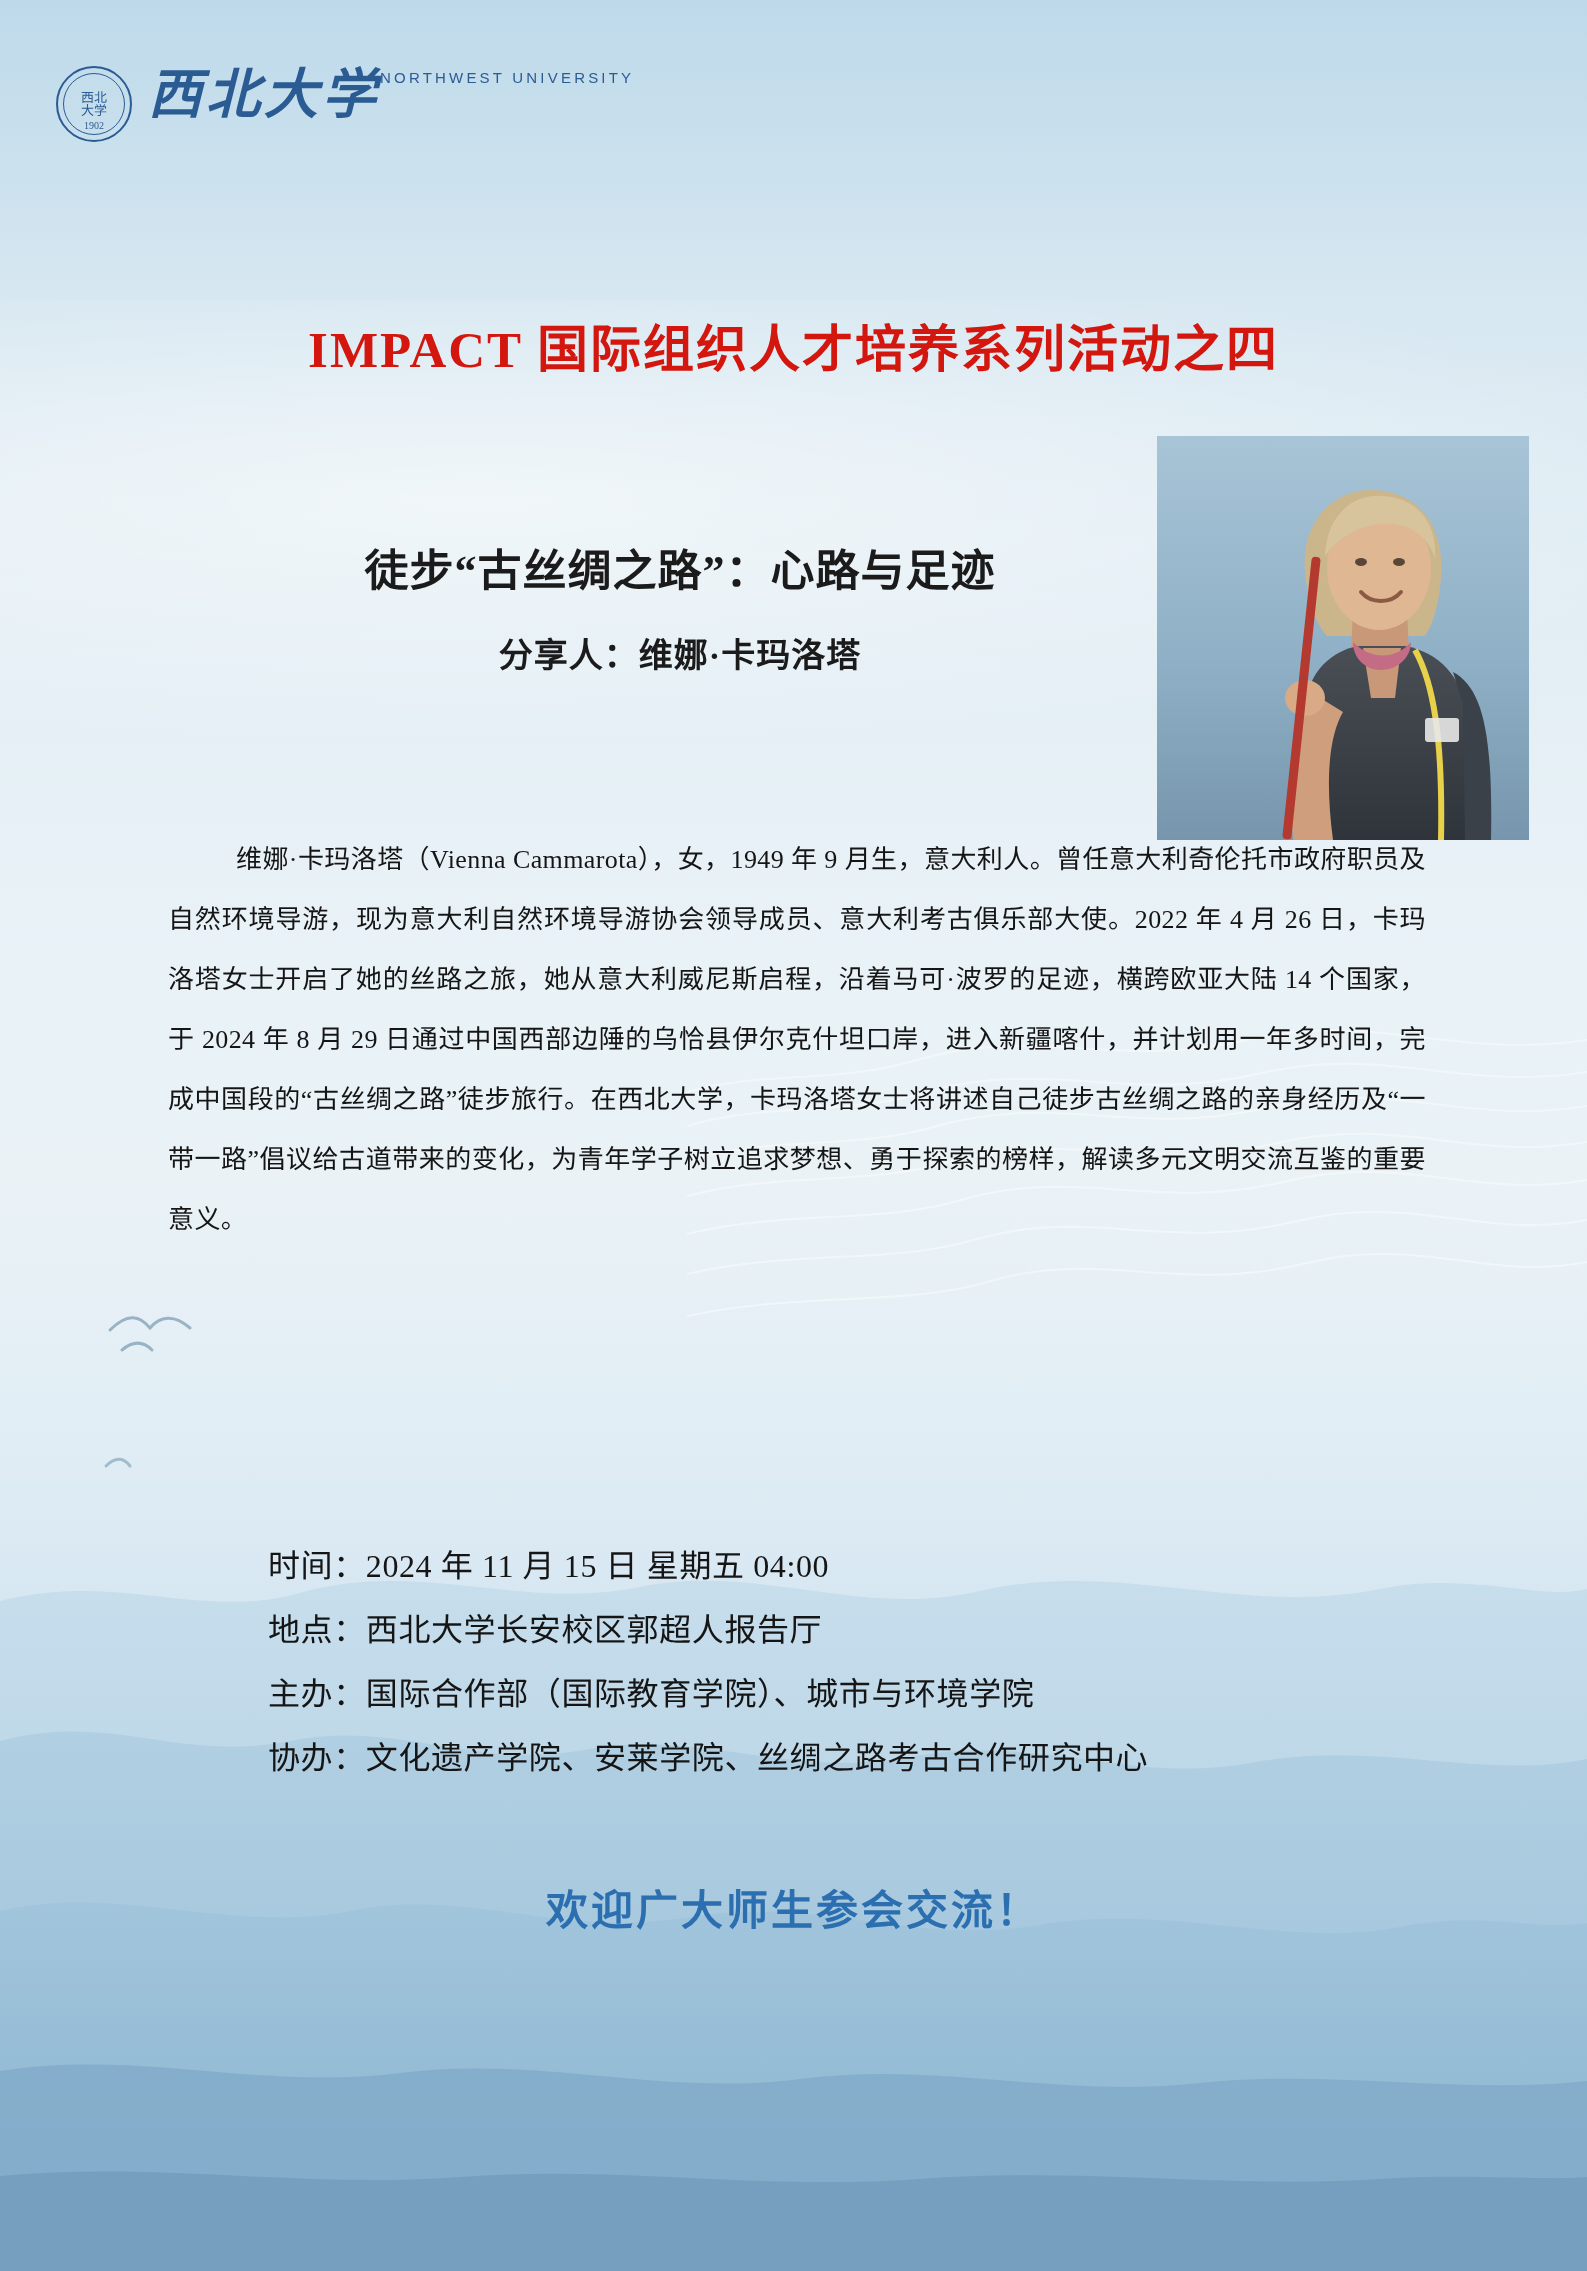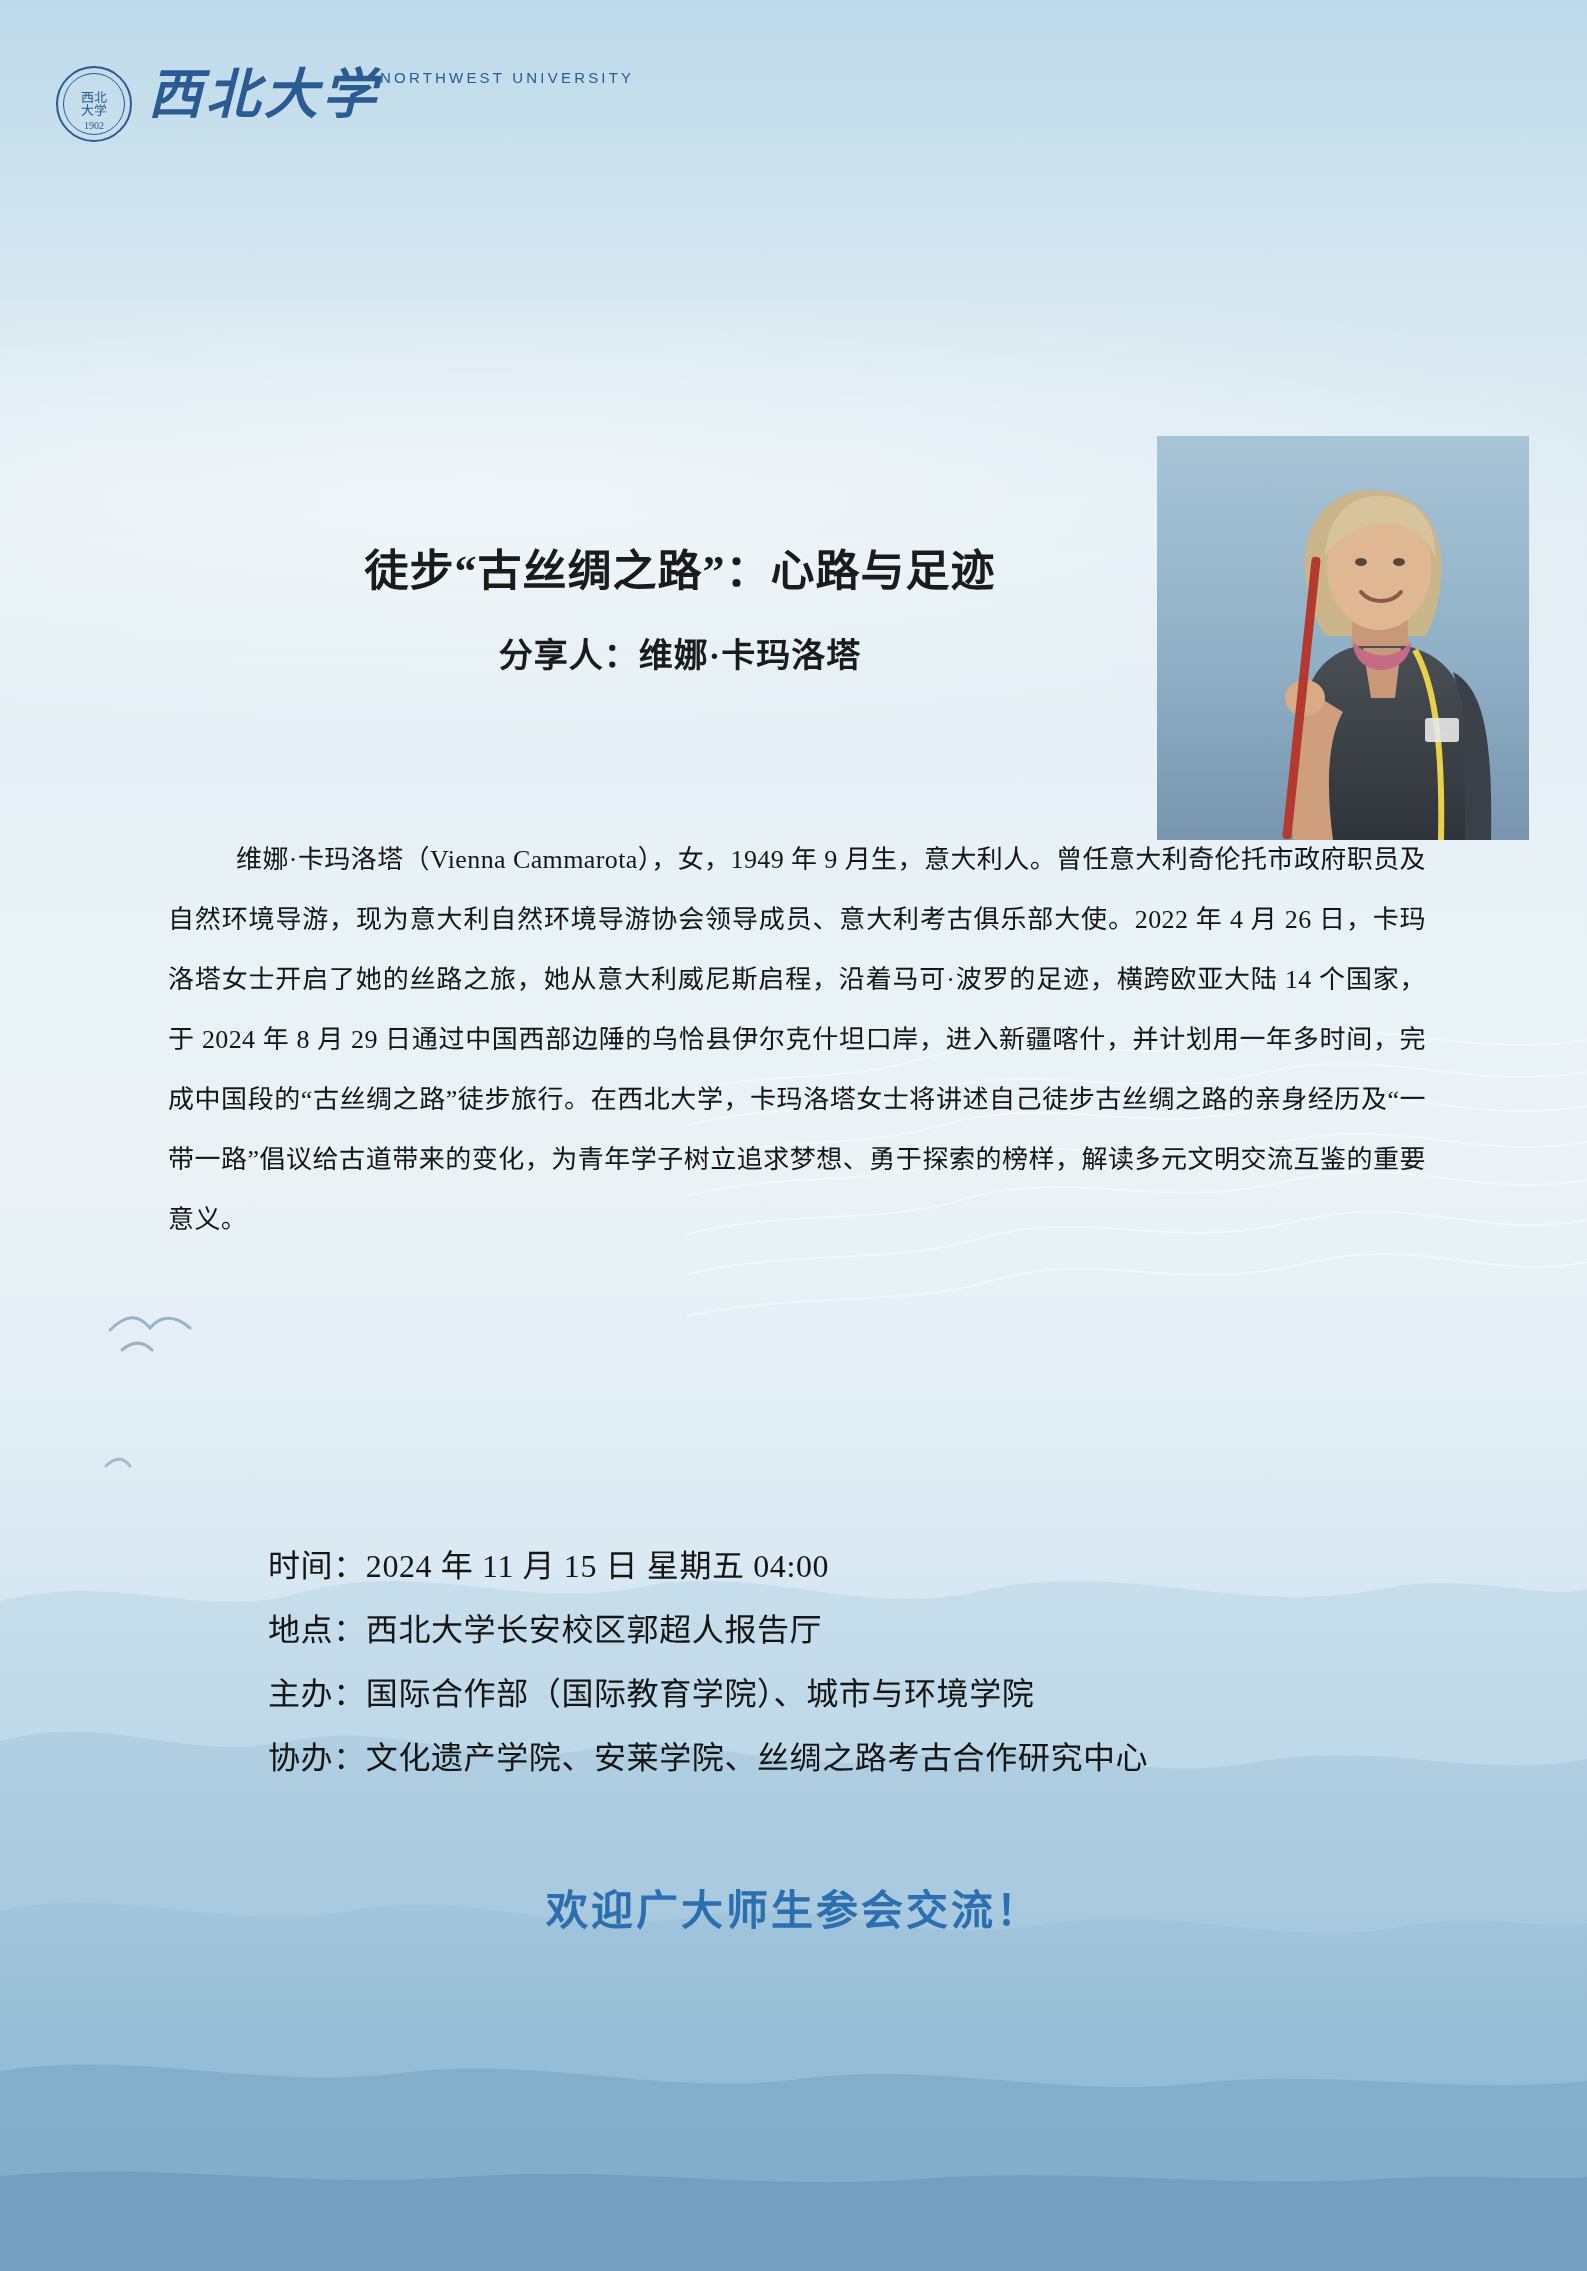--- a/index.html
+++ b/index.html
@@ -309,20 +309,21 @@
       <div class="logo-seal-inner">西北
 大学</div>
       <div class="logo-seal-year">1902</div>
     </div>
     <div class="logo-text">
       <div class="logo-cn">西北大学</div>
       <div class="logo-en">NORTHWEST UNIVERSITY</div>
     </div>
   </div>
 
+  <div class="headline">IMPACT 国际组织人才培养系列活动之四</div>
 
   <div class="portrait">
     <svg viewBox="0 0 372 404" preserveAspectRatio="xMidYMid slice" xmlns="http://www.w3.org/2000/svg">
       <defs>
         <linearGradient id="bg" x1="0" y1="0" x2="0" y2="1">
           <stop offset="0%" stop-color="#a8c4d7"></stop>
           <stop offset="55%" stop-color="#8fb0c6"></stop>
           <stop offset="100%" stop-color="#7796ad"></stop>
         </linearGradient>
         <linearGradient id="vest" x1="0" y1="0" x2="0" y2="1">

